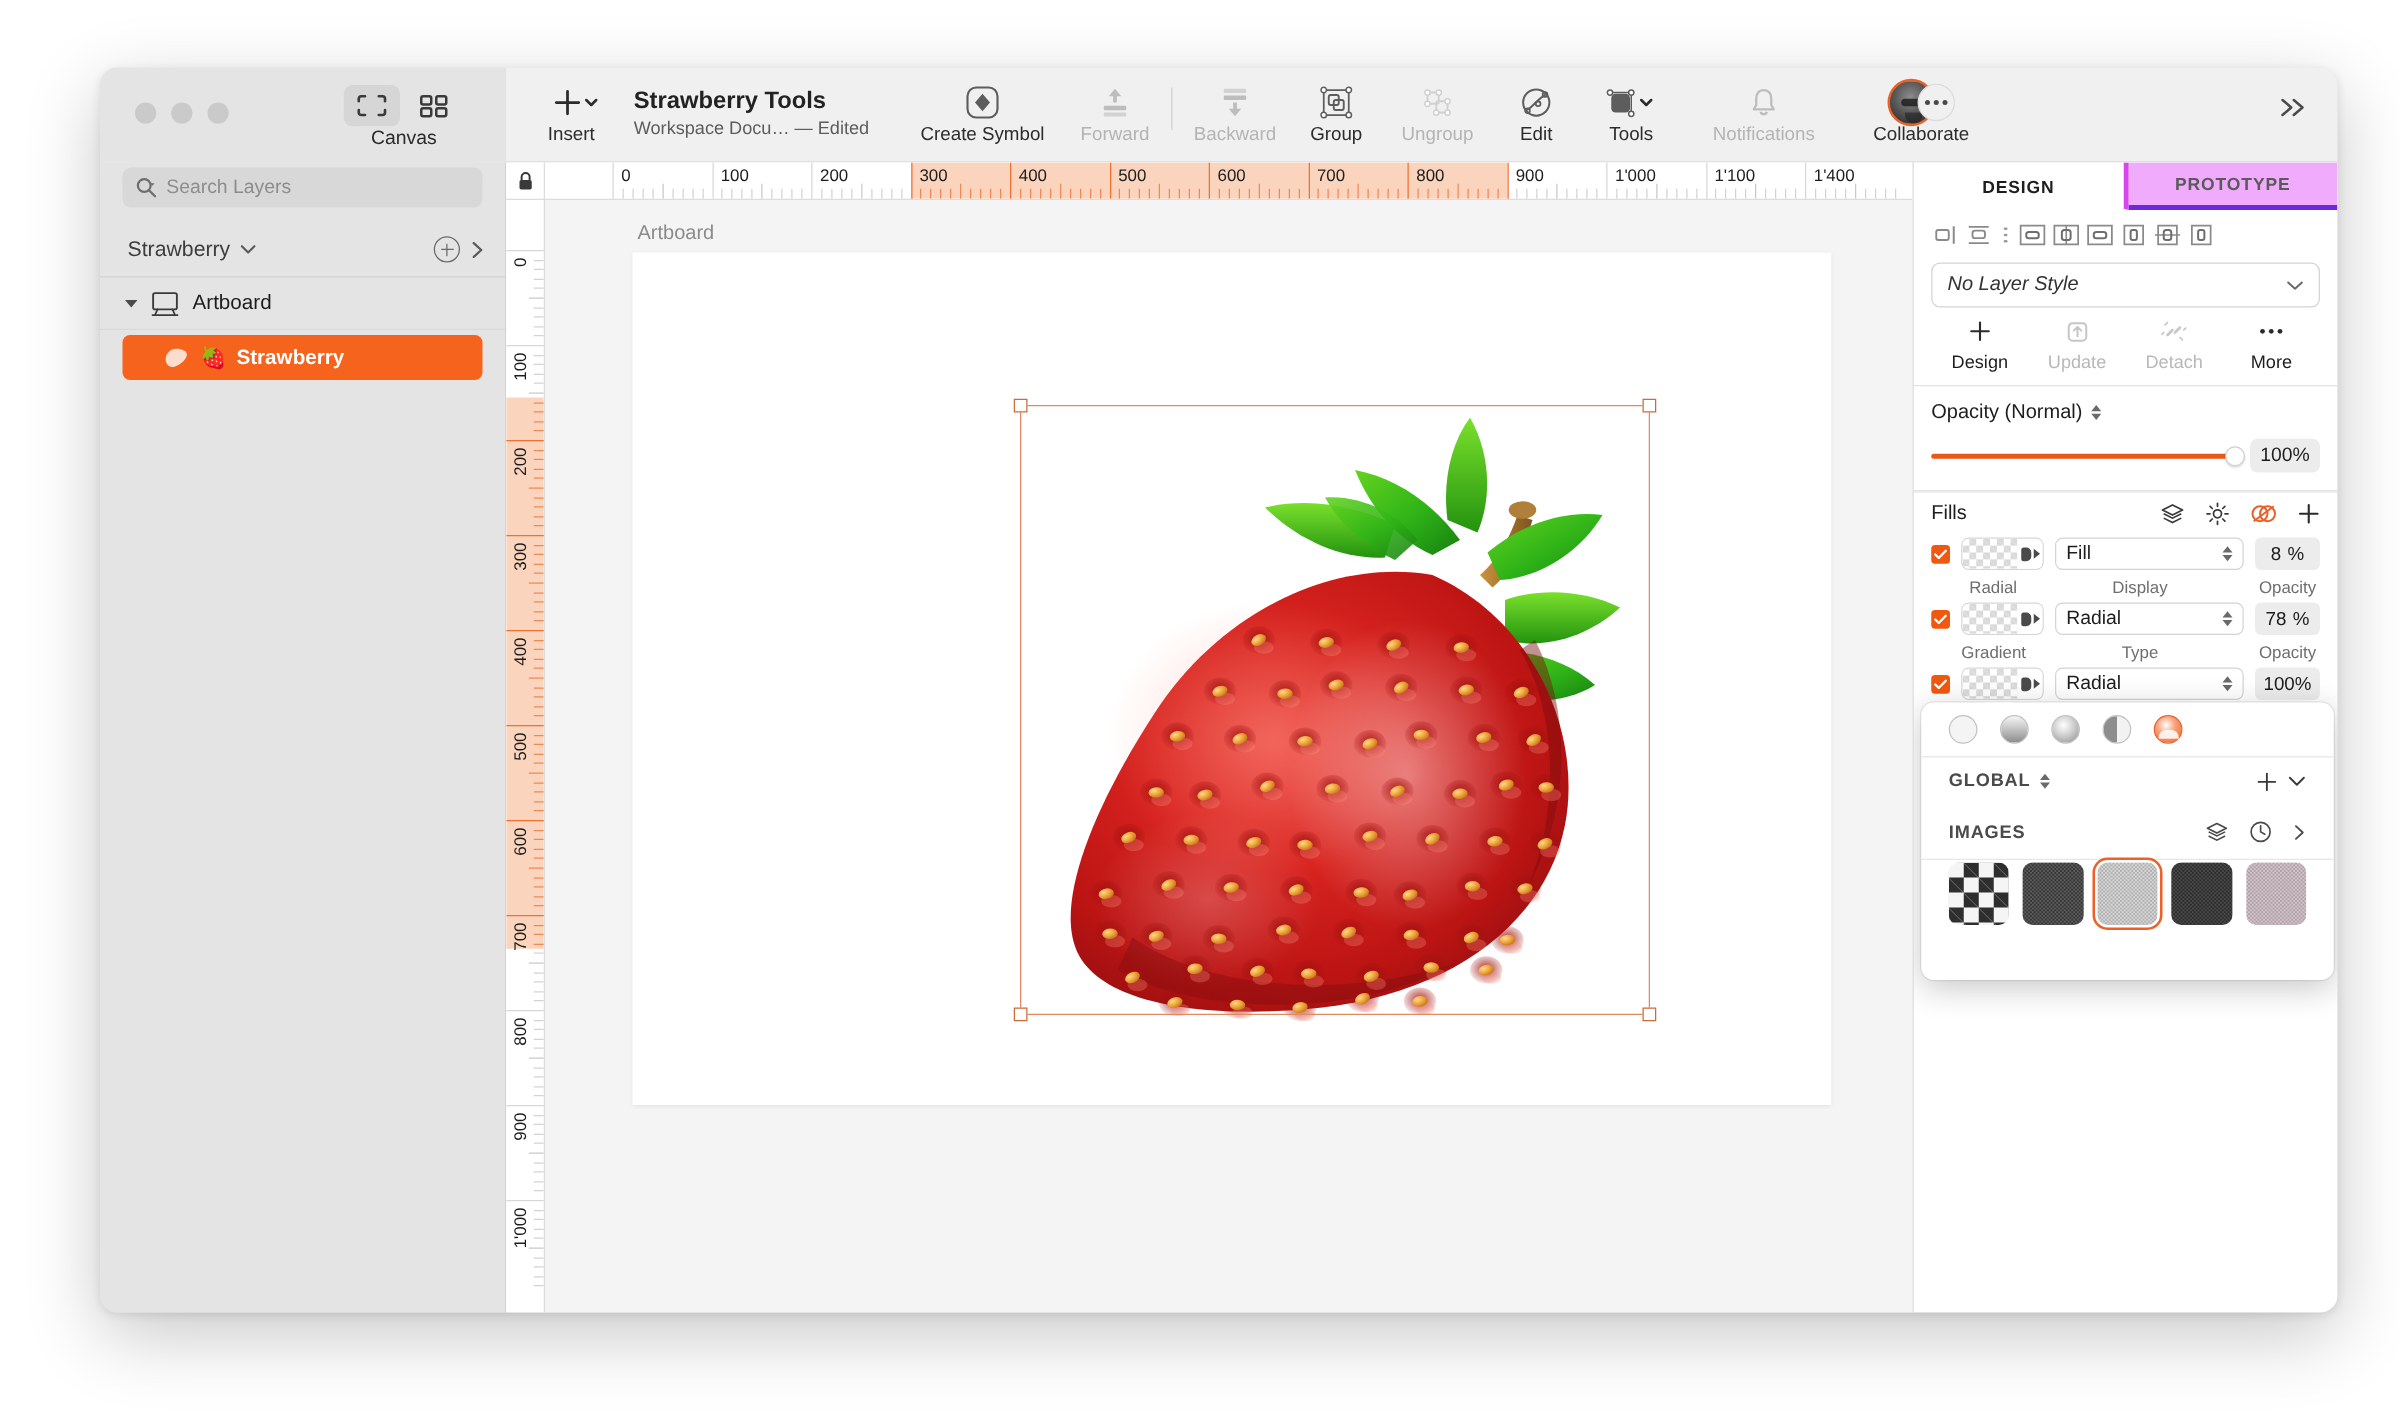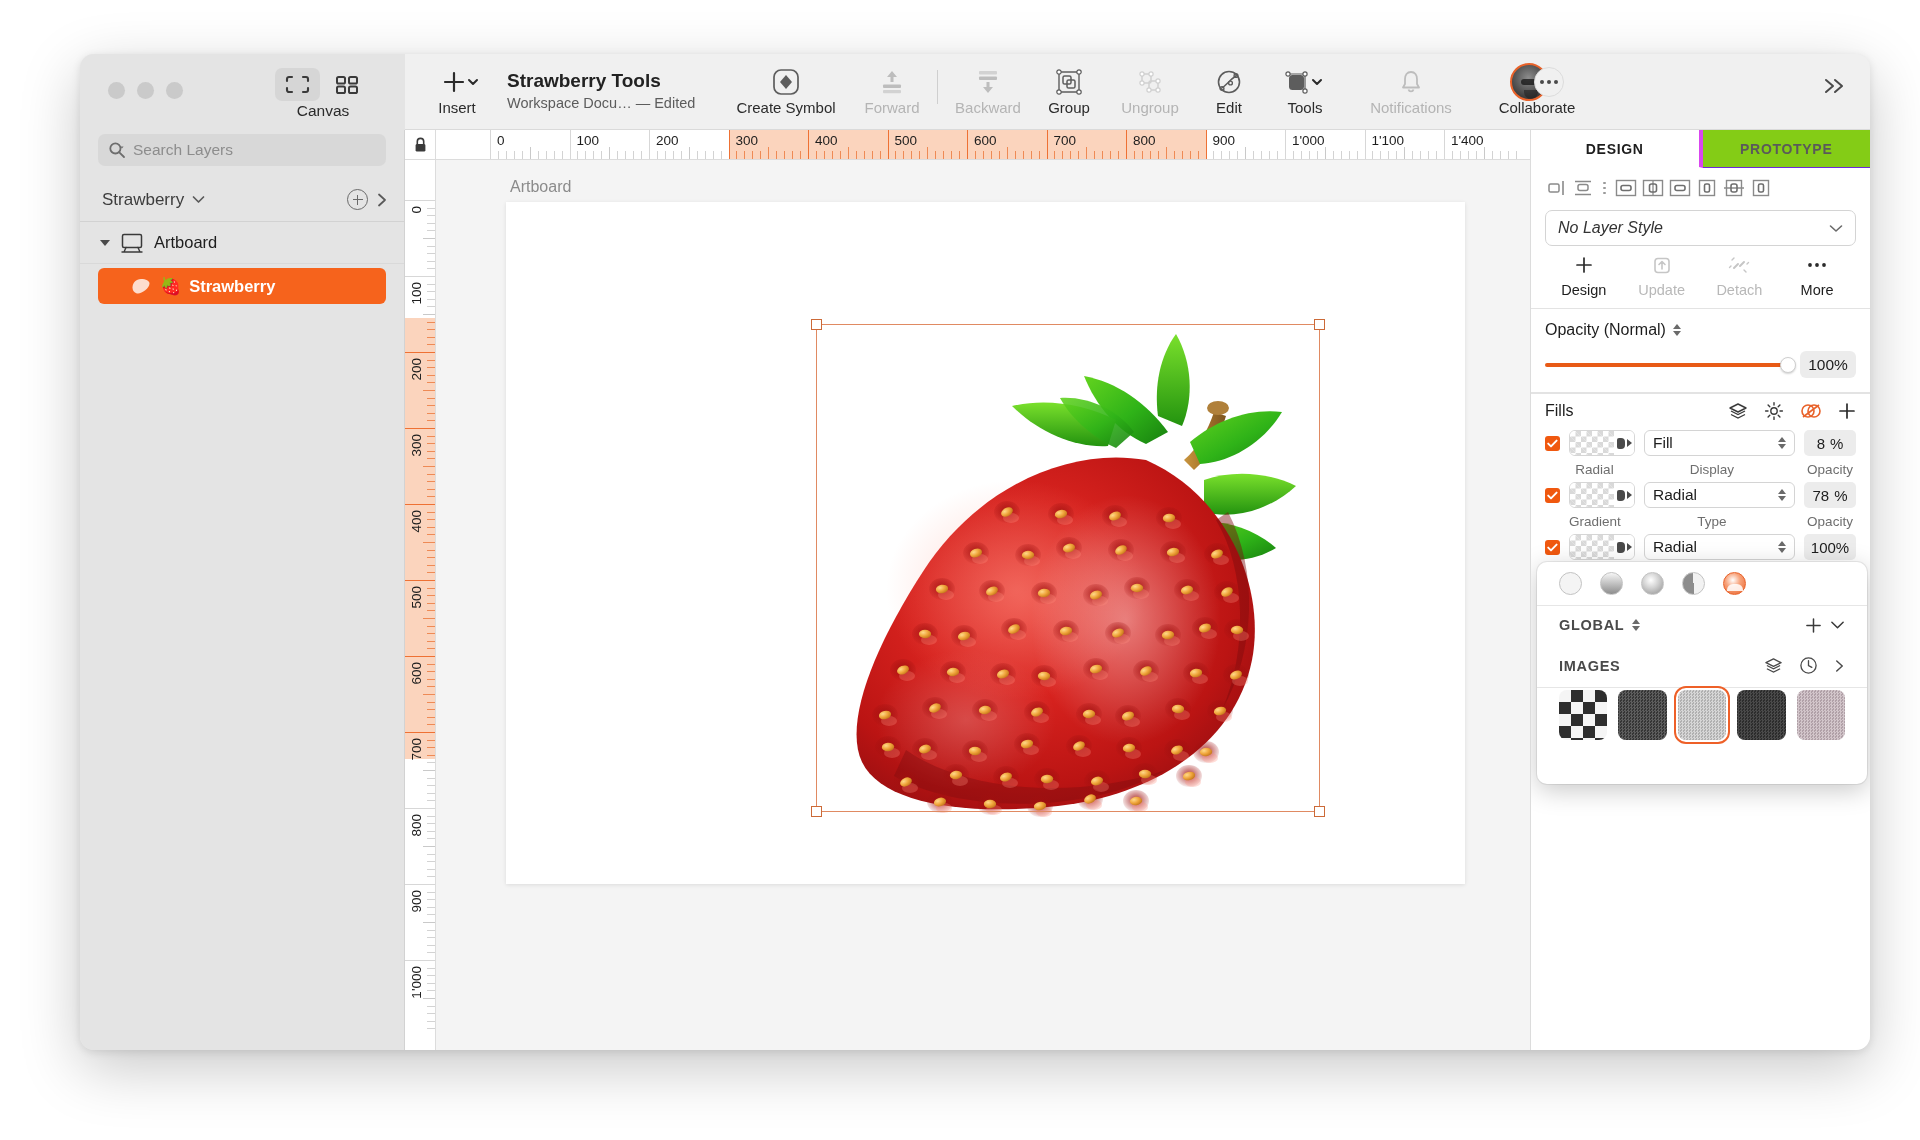--- a/index.html
+++ b/index.html
@@ -243,22 +243,22 @@
   #inspector {
     width: 340px; flex: 0 0 auto;
     background: #fff; border-left: 1px solid #dcdcdc;
     position: relative; overflow: hidden;
     display: flex; flex-direction: column;
   }
   #insp-tabs { display: flex; height: 38px; flex: 0 0 auto; }
   .insp-tab {
     flex: 1; display: flex; align-items: center; justify-content: center;
     font-size: 14px; font-weight: bold; letter-spacing: .7px;
-    color: #5a5a5a; background: #84cc16;
-    border-bottom: 1px solid #6d28d9;
+    color: #5a5a5a; background: #f0abfc;
+    border-bottom: 4px solid #6d28d9;
   }
   .insp-tab.active { background: #fff; color: #1d1d1d; border-bottom: 1px solid #fff; }
   .insp-tab:first-child { border-right: 4px solid #d946ef; }
   #align-bar {
     height: 40px; display: flex; align-items: center;
     padding: 0 12px; gap: 1px; flex: 0 0 auto;
   }
   .align-btn { width: 26px; height: 26px; display:flex; align-items:center; justify-content:center; }
   .vdots { display:flex; flex-direction:column; gap:2.5px; padding: 0 6px; }
   .vdots i { width: 2.5px; height: 2.5px; border-radius: 50%; background: #9a9a9a; display:block; }

